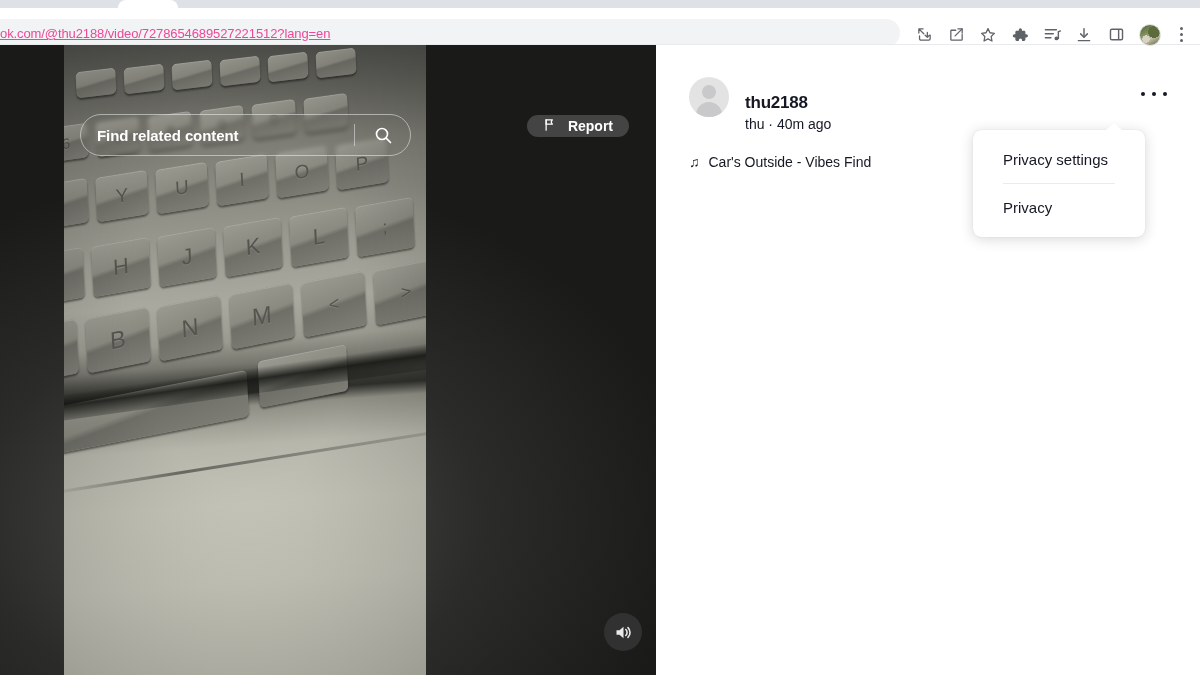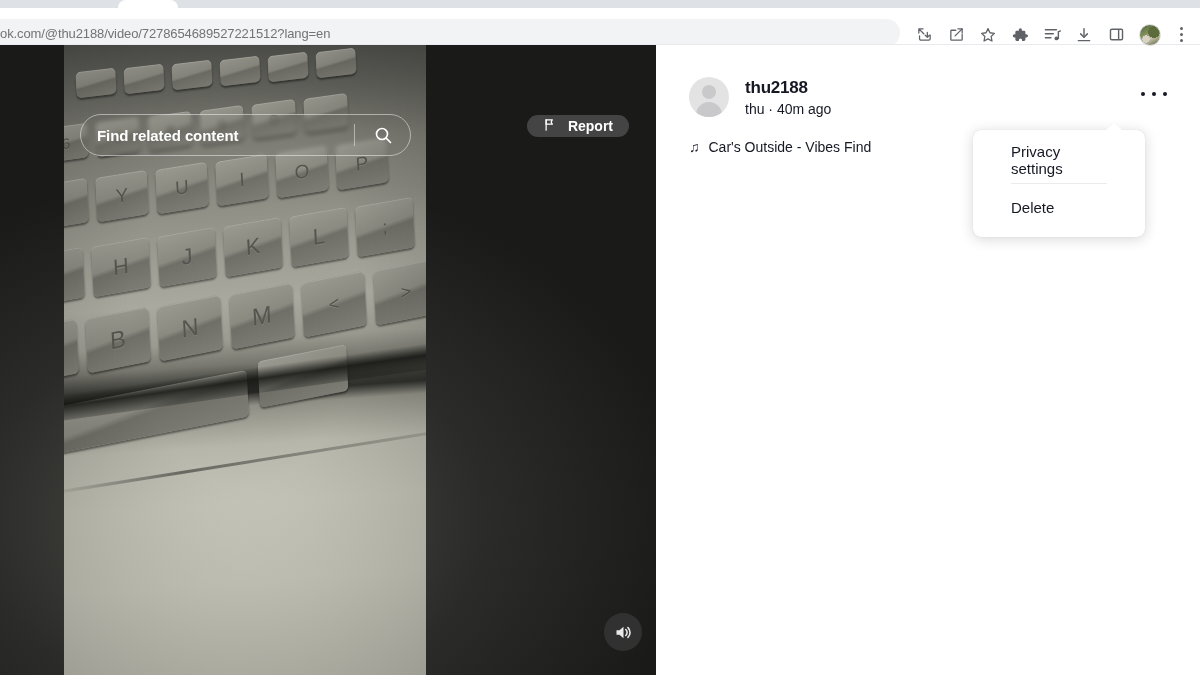--- a/index.html
+++ b/index.html
@@ -49,24 +49,25 @@
   }
   #omnibox-pill {
     position: absolute; top: 11px; left: -60px;
     width: 960px; height: 28px;
     background: #f1f3f4;
     border-radius: 14px;
   }
   #omnibox-url {
     position: absolute; top: 18px; left: 0;
     font-size: 13px;
-    color: #737373;
+    color: #ec4899;
     letter-spacing: -0.1px;
     white-space: nowrap;
     z-index: 3;
+    text-decoration: underline;
   }
   #toolbar-actions {
     position: absolute; top: 8px; right: 6px;
     height: 37px;
     display: flex; align-items: center; gap: 0px;
     z-index: 4;
   }
   .tb-icon {
     width: 32px; height: 32px;
     display: flex; align-items: center; justify-content: center;
@@ -225,21 +226,21 @@
     width: 14px; height: 14px; border-radius: 50%;
     background: #c9c9cb;
   }
   #author-avatar .body {
     position: absolute; left: 50%; top: 25px;
     transform: translateX(-50%);
     width: 26px; height: 20px;
     border-radius: 13px 13px 0 0;
     background: #c9c9cb;
   }
-  #author-text { margin-left: 16px; padding-top: 1px; }
+  #author-text { margin-left: 16px; padding-top: 1px; margin-top: 15px; }
   #author-name {
     font-size: 17px; font-weight: bold; color: #161823;
     letter-spacing: -0.2px;
   }
   #author-meta {
     font-size: 14px; color: #161823; margin-top: 3px;
   }
   #kebab-post {
     position: absolute; right: 0; top: 6px;
     width: 26px; height: 22px;
@@ -257,21 +258,21 @@
   #music-note-icon { font-size: 14px; line-height: 1; color: #161823; }
 
   
   #post-menu {
     position: absolute;
     top: 130px; left: 973px;
     width: 172px;
     background: #ffffff;
     border-radius: 8px;
     box-shadow: 0 2px 14px rgba(0,0,0,0.16), 0 0 1px rgba(0,0,0,0.18);
-    padding: 6px 8px;
+    padding: 6px 0;
     z-index: 50;
   }
   #post-menu::before {
     content: "";
     position: absolute; top: -7px; right: 22px;
     border-left: 9px solid transparent;
     border-right: 9px solid transparent;
     border-bottom: 8px solid #ffffff;
   }
   .menu-item {
@@ -465,14 +466,14 @@
       <span id="music-note-icon">♫</span>
       <span>Car's Outside - Vibes Find</span>
     </div>
   </div>
 
 </div>
 
 <div id="post-menu">
   <div class="menu-item">Privacy settings</div>
   <div class="menu-divider"></div>
-  <div class="menu-item">Delete</div>
+  <div class="menu-item">Privacy</div>
 </div>
 
 </body></html>

